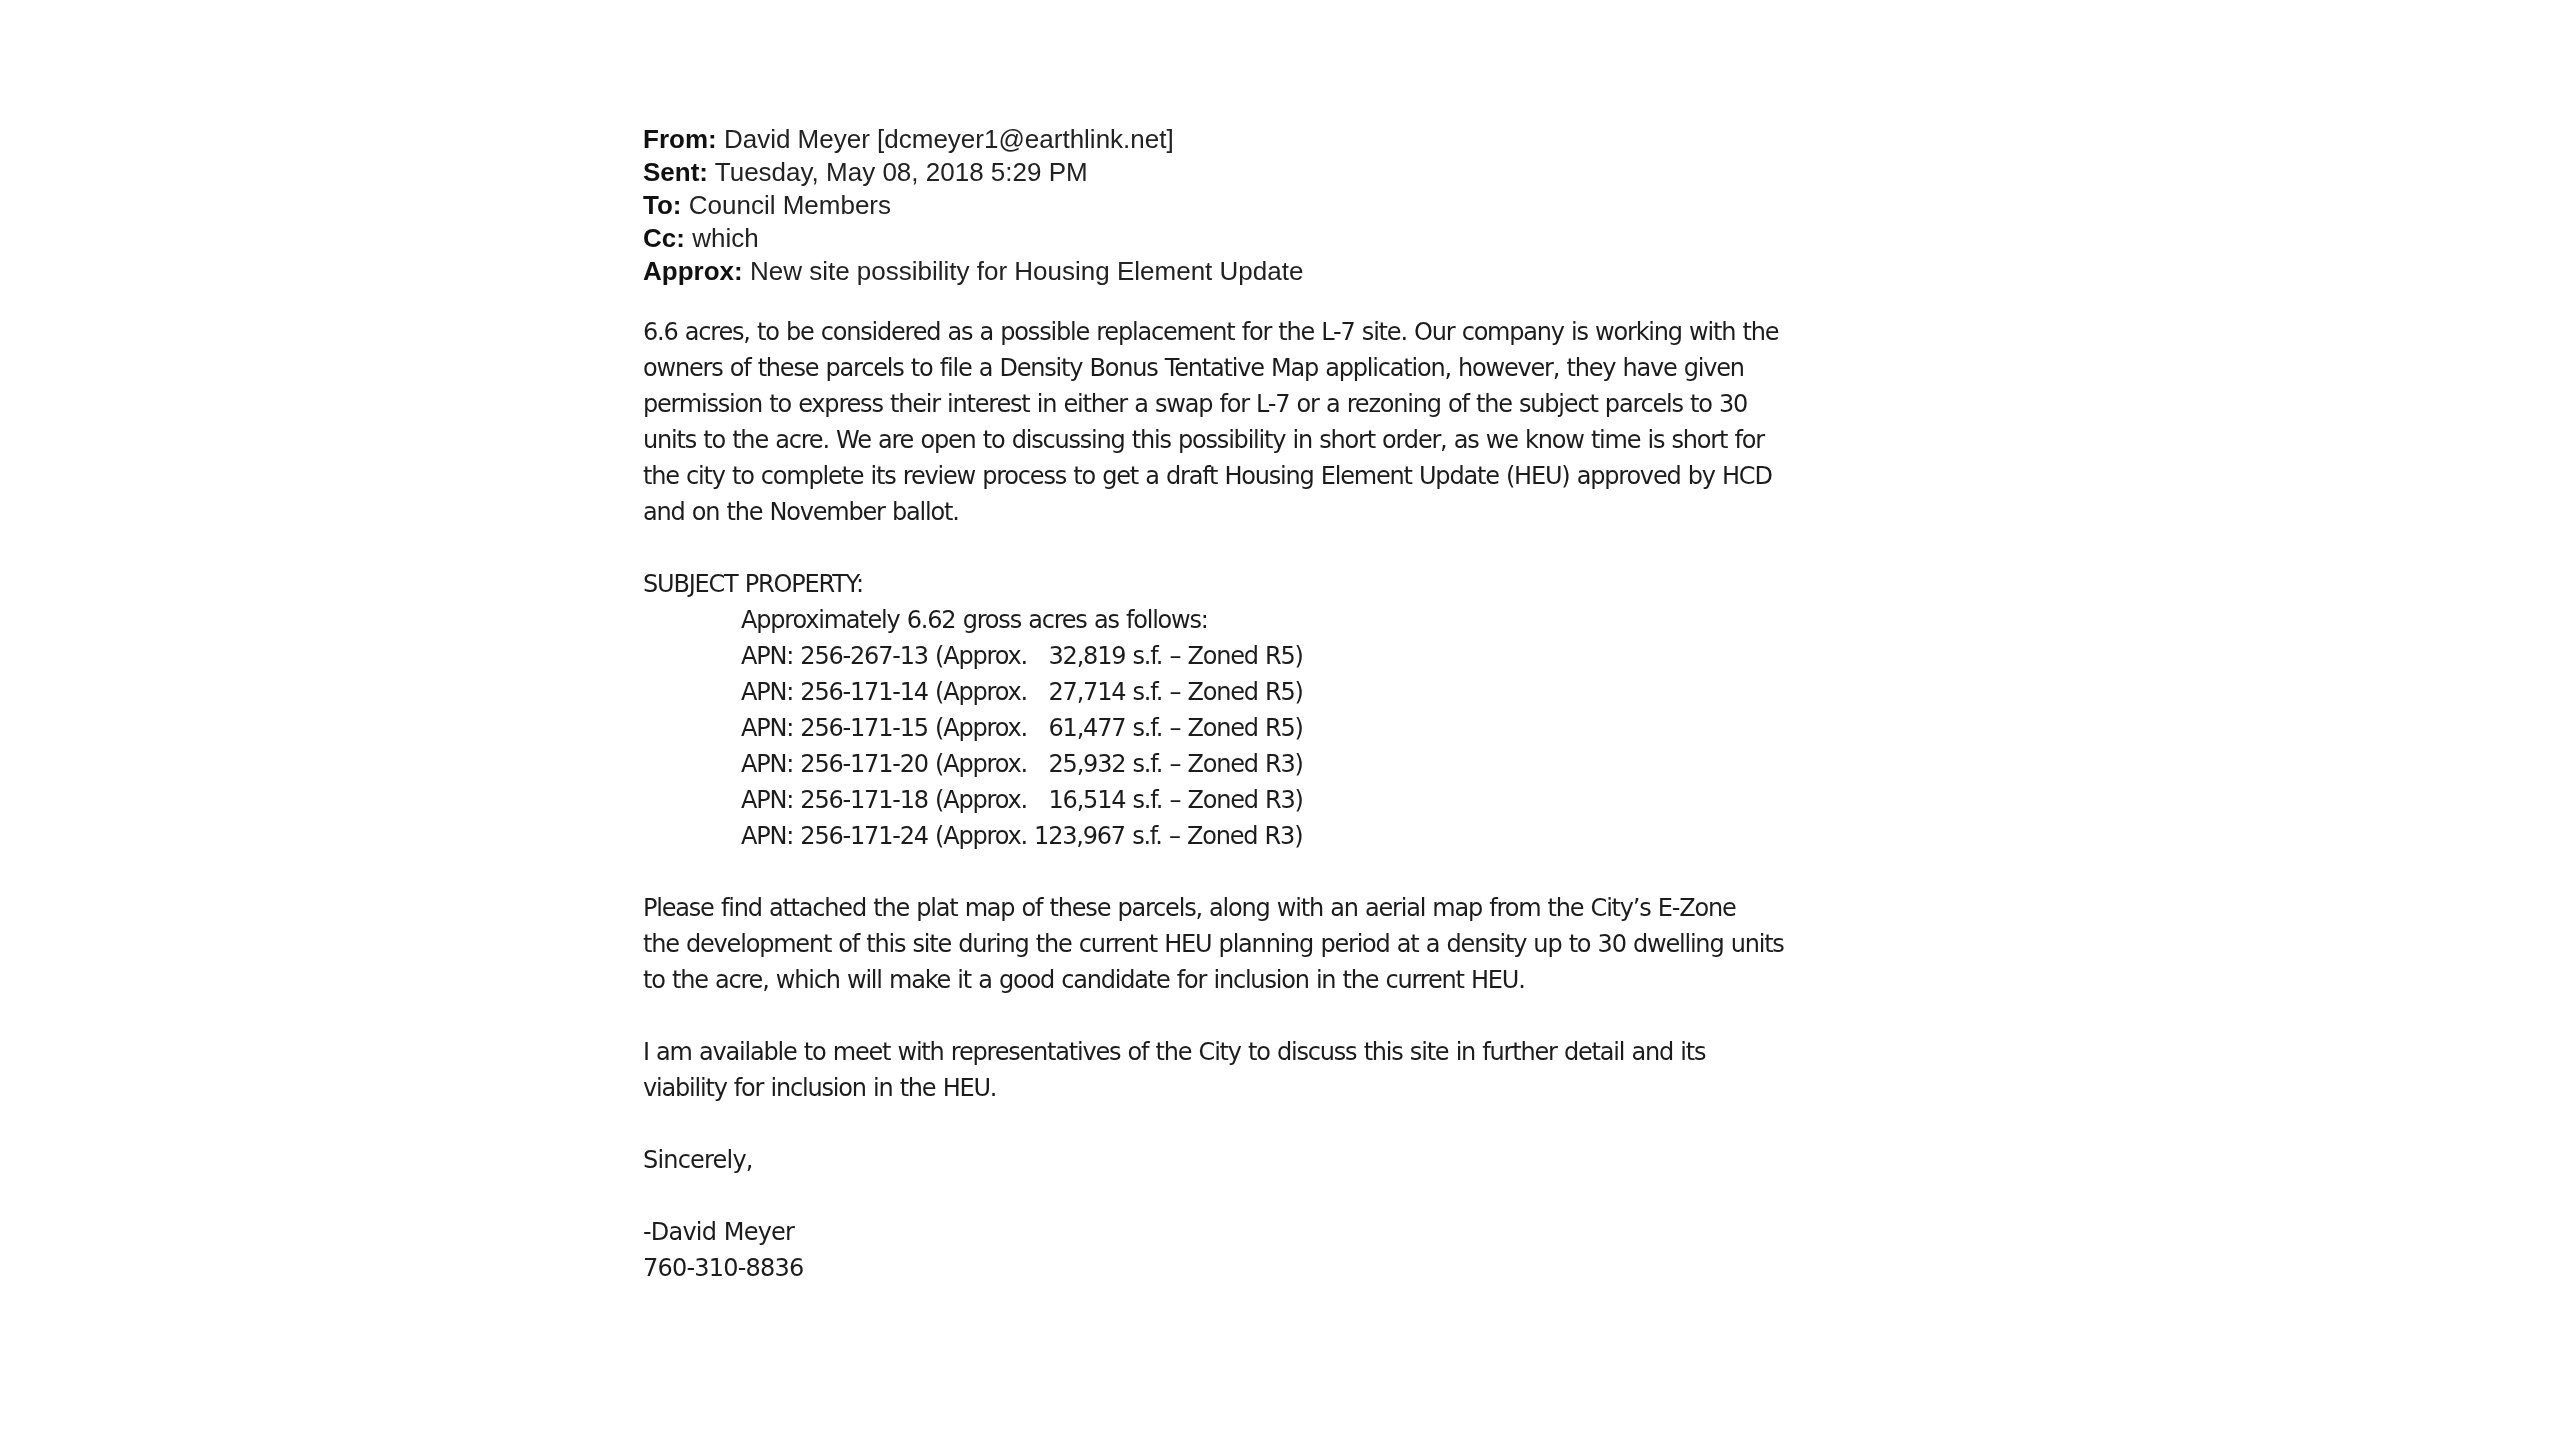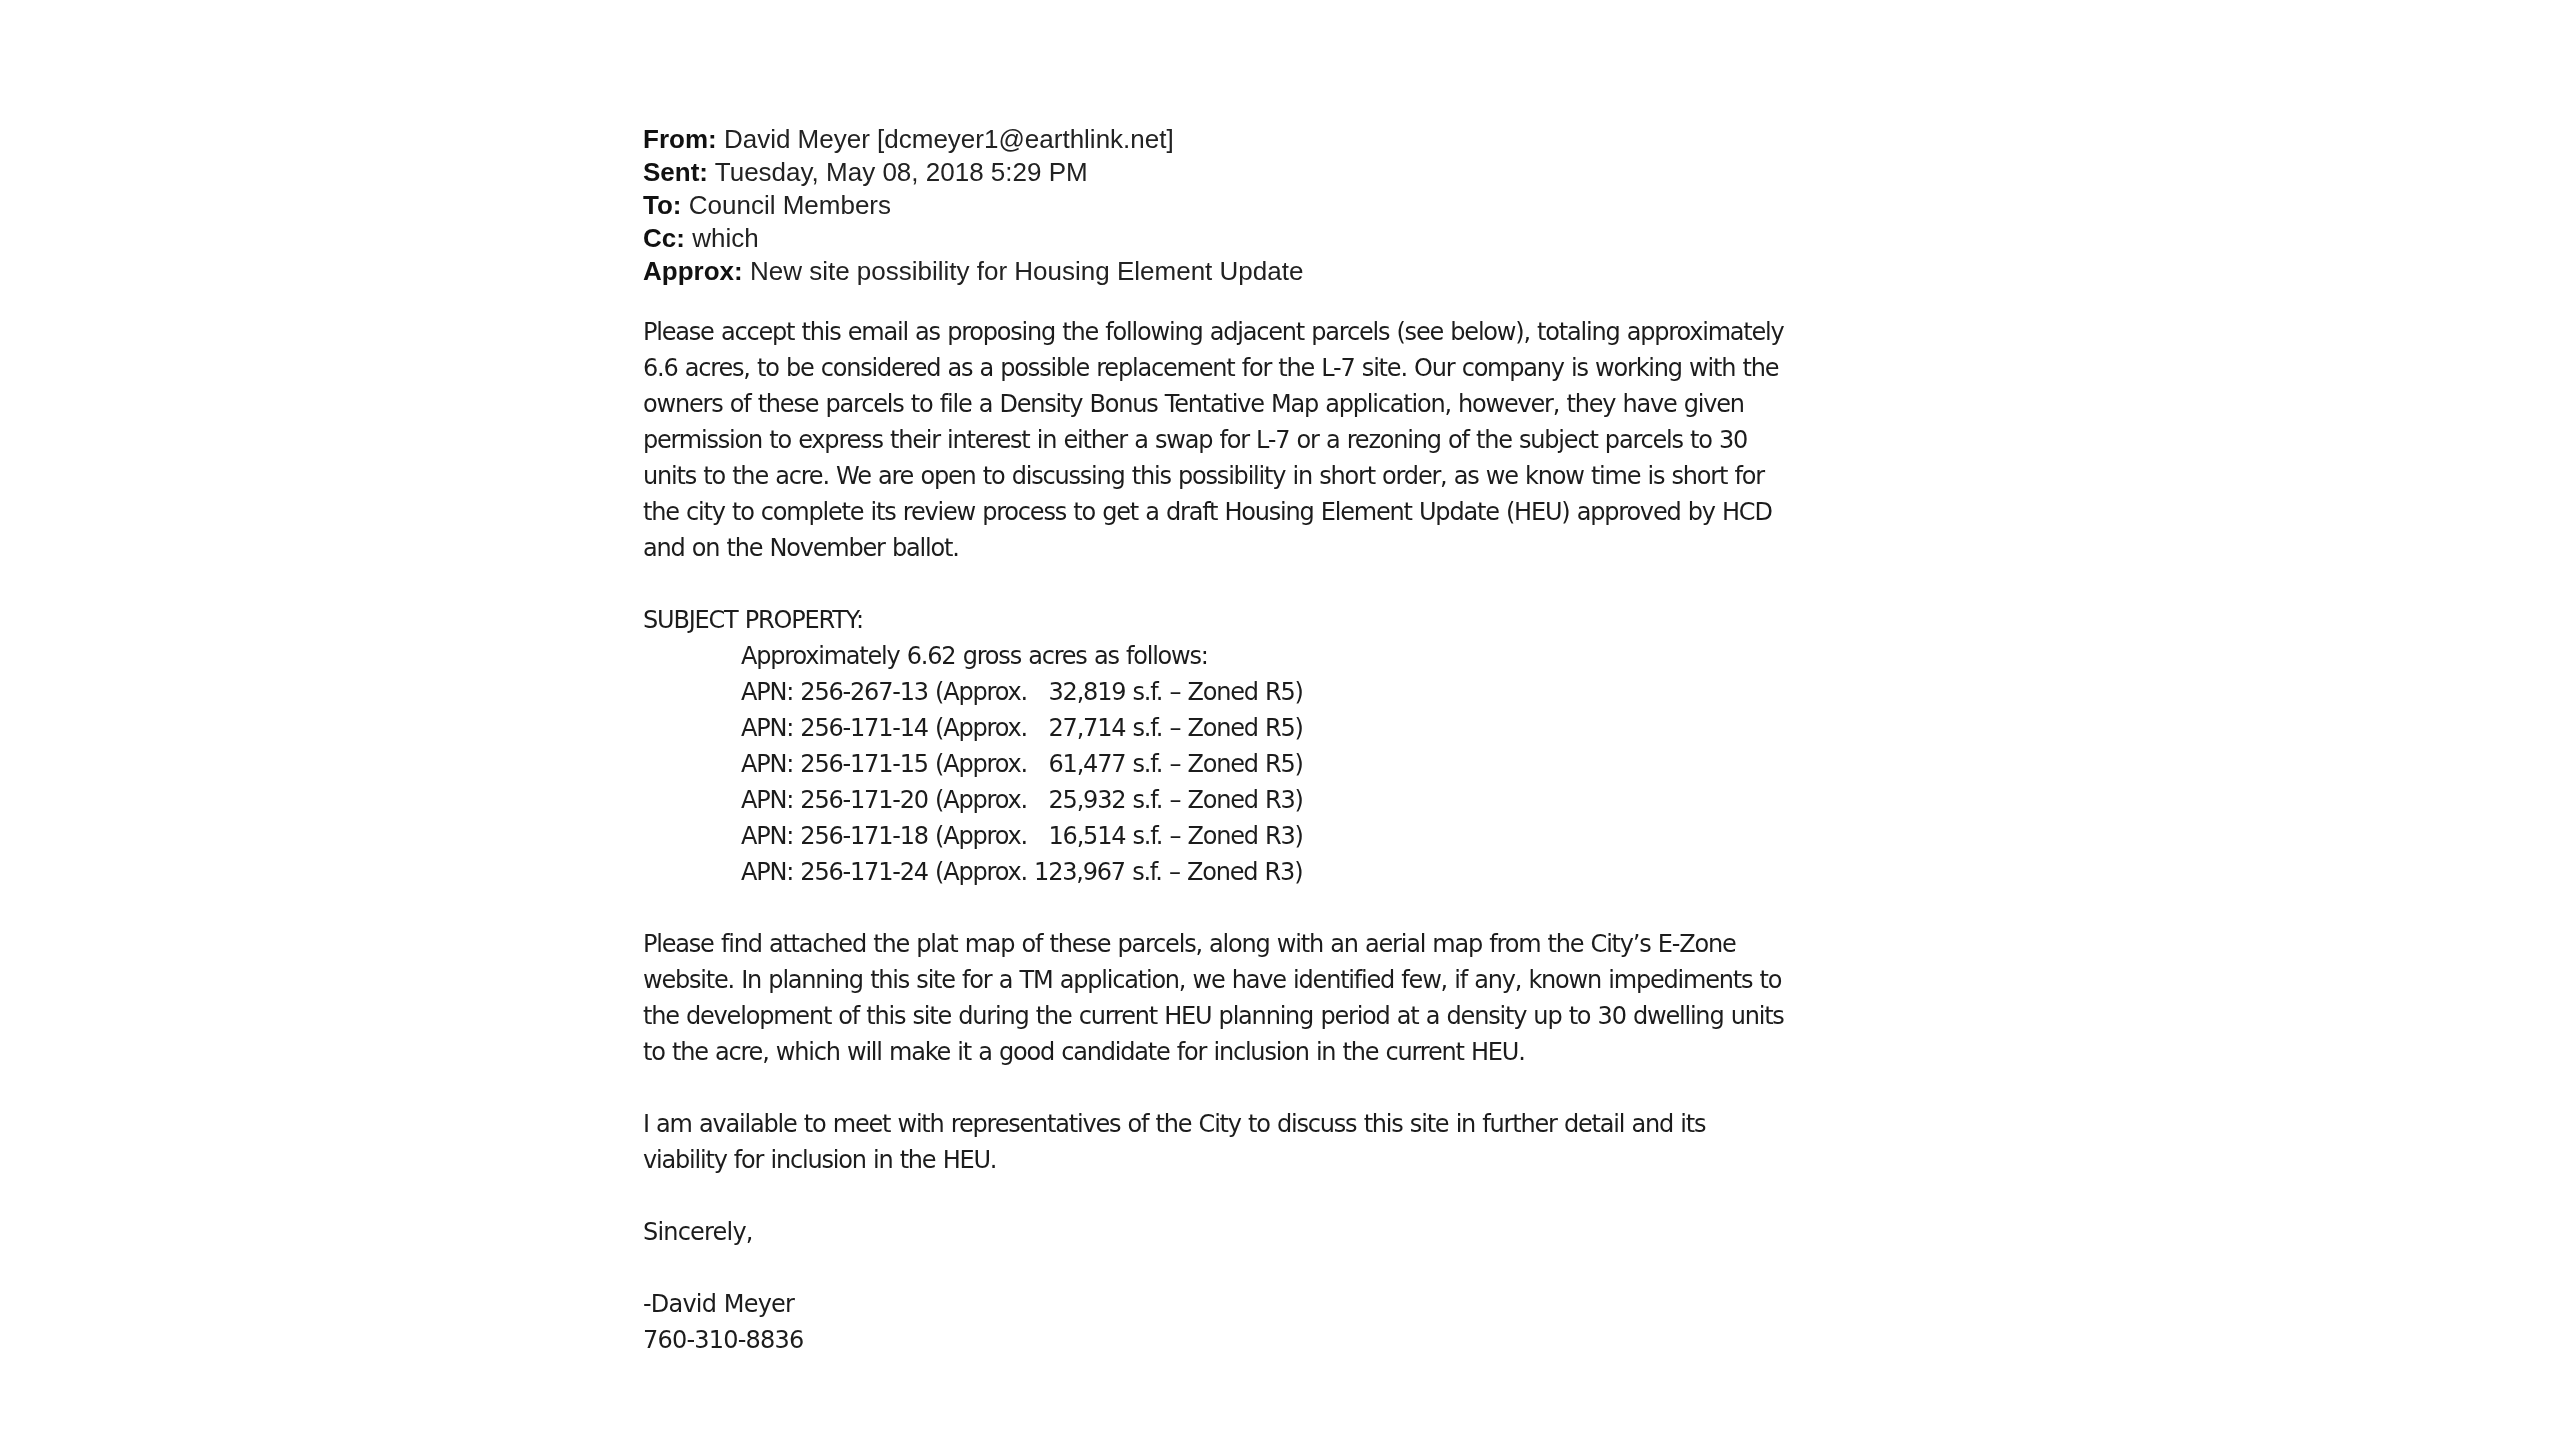--- a/index.html
+++ b/index.html
@@ -66,21 +66,20 @@
       <span>which</span>
     </div>
     <div class="row">
       <span class="lbl">Approx:</span>
       <span>New site possibility for Housing Element Update</span>
     </div>
   </div>
 
   <div class="body-text">
     <p class="para p1">
-      <span class="line">Please accept this email as proposing the following adjacent parcels (see below), totaling approximately</span>
       <span class="line">6.6 acres, to be considered as a possible replacement for the L-7 site.  Our company is working with the</span>
       <span class="line">owners of these parcels to file a Density Bonus Tentative Map application, however, they have given</span>
       <span class="line">permission to express their interest in either a swap for L-7 or a rezoning of the subject parcels to 30</span>
       <span class="line">units to the acre.  We are open to discussing this possibility in short order, as we know time is short for</span>
       <span class="line">the city to complete its review process to get a draft Housing Element Update (HEU) approved by HCD</span>
       <span class="line">and on the November ballot.</span>
     </p>
 
     <div class="gap"></div>
 
@@ -94,21 +93,20 @@
         <span class="line" style="white-space:pre;">APN: 256-171-20 (Approx.   25,932 s.f. – Zoned R3)</span>
         <span class="line" style="white-space:pre;">APN: 256-171-18 (Approx.   16,514 s.f. – Zoned R3)</span>
         <span class="line" style="white-space:pre;">APN: 256-171-24 (Approx. 123,967 s.f. – Zoned R3)</span>
       </div>
     </div>
 
     <div class="gap"></div>
 
     <p class="para">
       <span class="line">Please find attached the plat map of these parcels, along with an aerial map from the City’s E-Zone</span>
-      <span class="line">website.  In planning this site for a TM application, we have identified few, if any, known impediments to</span>
       <span class="line">the development of this site during the current HEU planning period at a density up to 30 dwelling units</span>
       <span class="line">to the acre, which will make it a good candidate for inclusion in the current HEU.</span>
     </p>
 
     <div class="gap"></div>
 
     <p class="para">
       <span class="line">I am available to meet with representatives of the City to discuss this site in further detail and its</span>
       <span class="line">viability for inclusion in the HEU.</span>
     </p>

